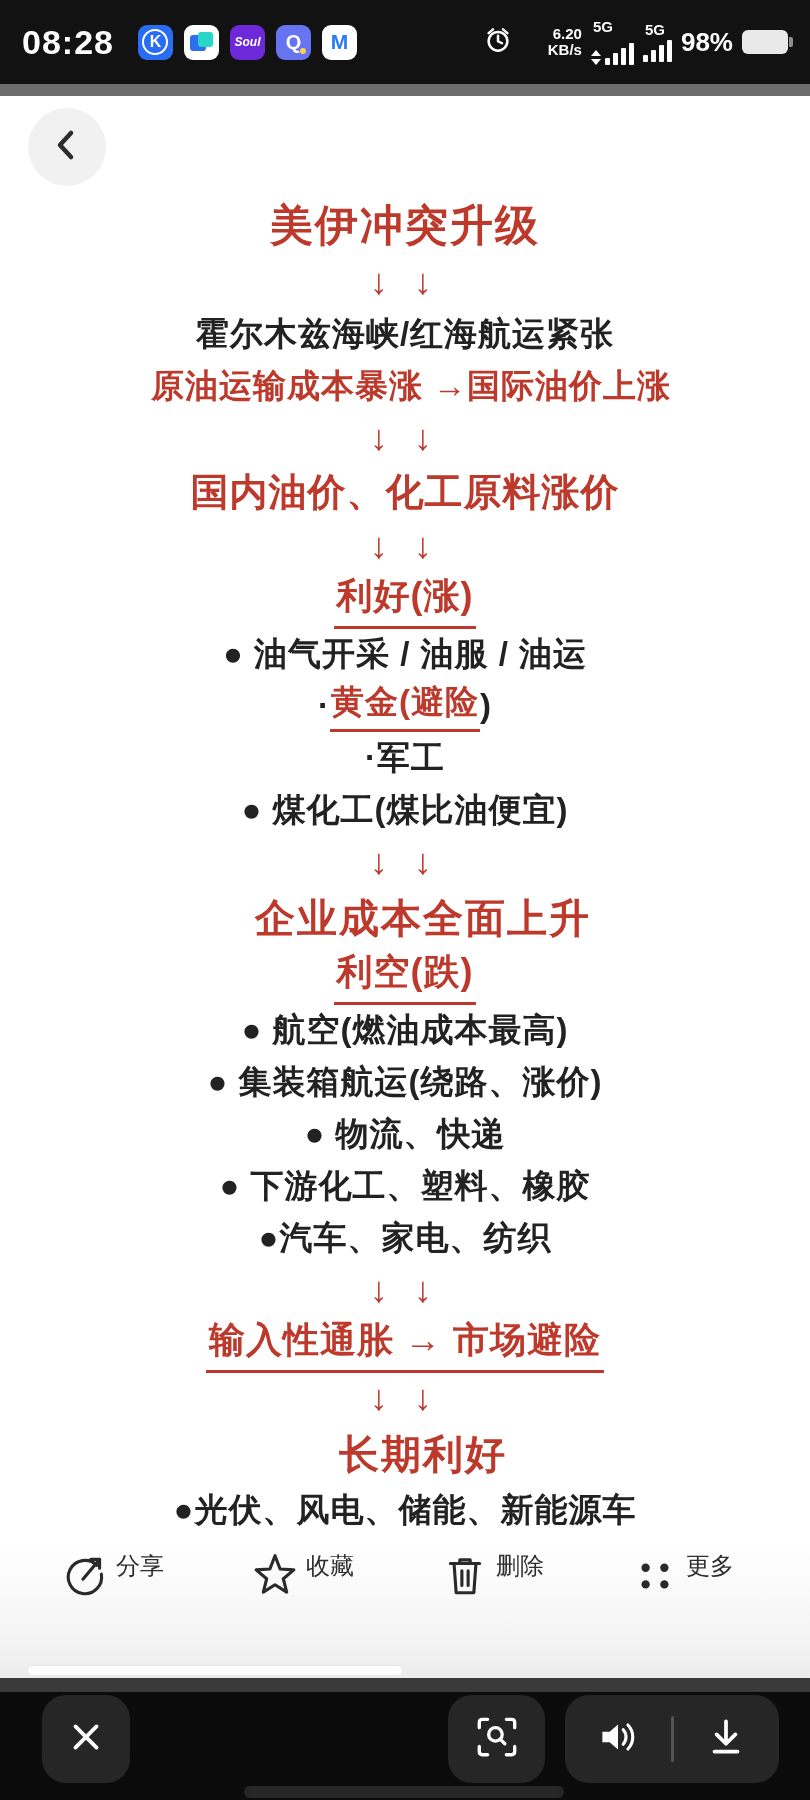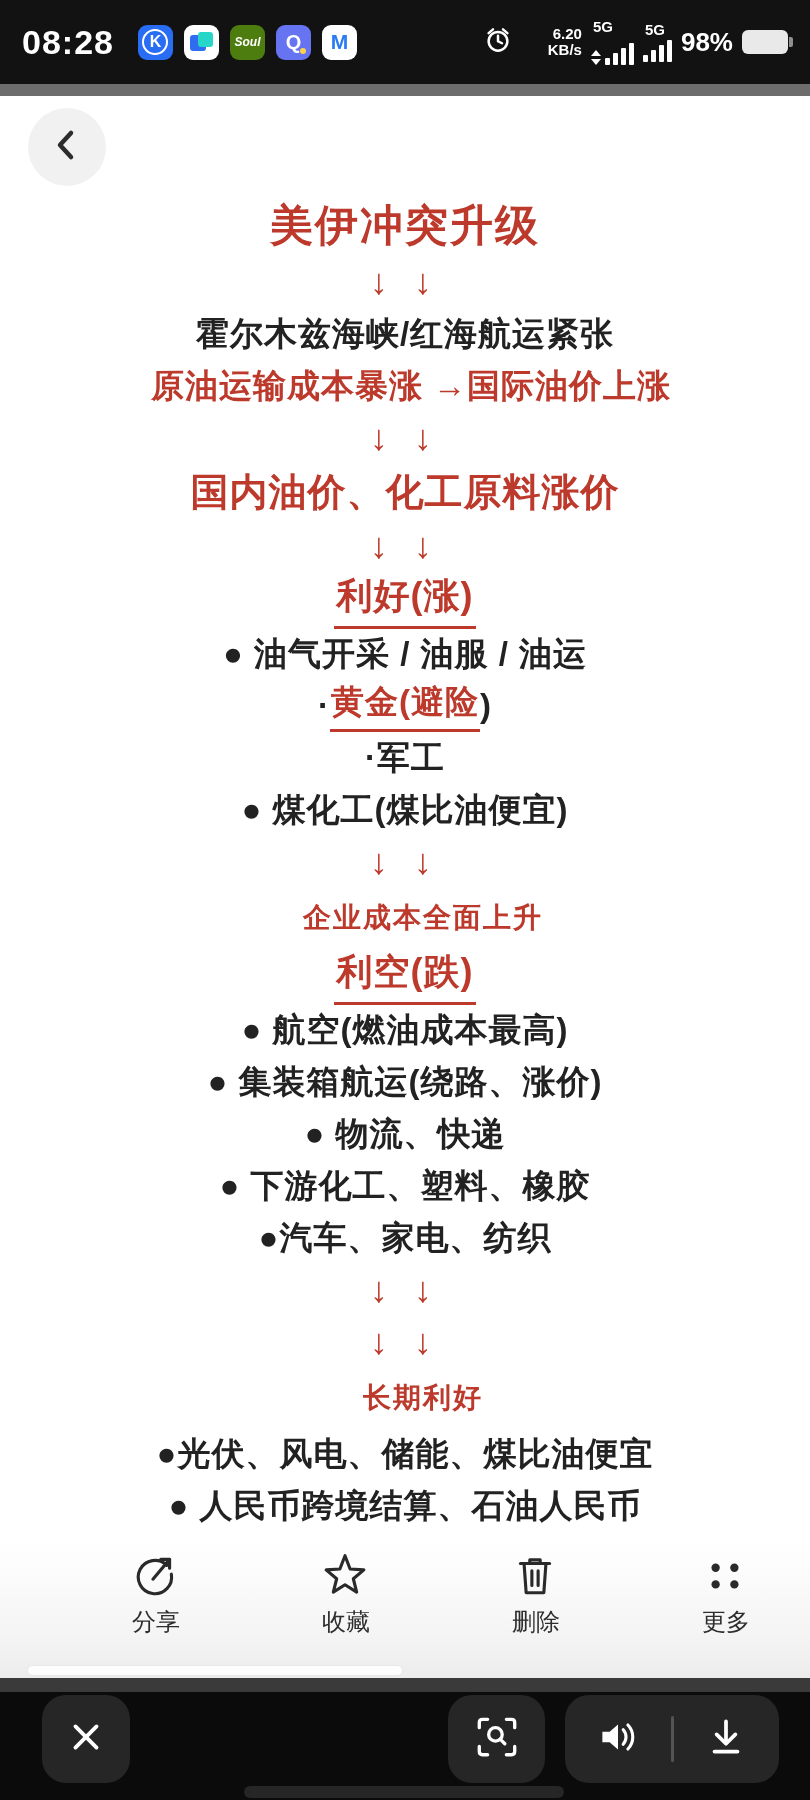--- a/index.html
+++ b/index.html
@@ -38,35 +38,35 @@
   
   .grey-strip{position:absolute;top:84px;left:0;width:810px;height:12px;background:#6d6d6d;}
 
   
   .content{position:absolute;top:96px;left:0;width:810px;height:1582px;background:#ffffff;}
   .back-btn{position:absolute;left:28px;top:12px;width:78px;height:78px;border-radius:50%;background:#f1f1f1;
     display:flex;align-items:center;justify-content:center;}
   .flow{position:absolute;top:100px;left:0;width:810px;display:flex;flex-direction:column;align-items:center;}
   .line{display:flex;align-items:center;justify-content:center;width:100%;letter-spacing:1px;}
   .f-title{height:60px;font-size:43px;font-weight:800;color:var(--red);letter-spacing:2px;text-align:center;}
-  .f-title2{height:60px;font-size:28px;font-weight:800;color:var(--red);letter-spacing:2px;padding-left:36px;}
+  .f-title2{height:60px;font-size:40px;font-weight:800;color:var(--red);letter-spacing:2px;padding-left:36px;}
   .f-arrows{height:52px;font-size:36px;font-weight:700;color:var(--red);letter-spacing:8px;}
   .f-black{height:52px;font-size:33px;font-weight:600;color:#222;}
   .f-red{height:52px;font-size:33px;font-weight:600;color:var(--red);padding-left:12px;}
   .f-red-bold{height:56px;font-size:38px;font-weight:800;color:var(--red);}
   .f-underline{height:56px;font-size:36px;font-weight:700;color:var(--red);}
   .f-underline .u{border-bottom:3px solid var(--red);padding:0 3px 5px;}
   .f-gold{height:52px;font-size:33px;font-weight:600;color:#222;}
   .f-gold .u{color:var(--red);border-bottom:3px solid var(--red);padding:0 1px 4px;}
 
   
   .toolbar{position:absolute;left:0;bottom:0;width:810px;height:136px;
     background:linear-gradient(#ffffff, #f4f4f4 70%, #ececec);}
   .tb-row{position:absolute;top:8px;left:60px;right:60px;display:flex;justify-content:space-between;}
-  .tb-item{width:120px;display:flex;flex-direction:column;align-items:flex-end;gap:6px;}
+  .tb-item{width:120px;display:flex;flex-direction:row;align-items:flex-start;gap:6px;}
   .tb-item svg{display:block;}
   .tb-label{font-size:24px;color:#2d2d2d;font-weight:500;}
   .scrubber{position:absolute;left:28px;bottom:3px;width:374px;height:9px;background:#fdfdfd;border-radius:5px;box-shadow:0 0 2px rgba(0,0,0,.08);}
 
   
   .dark-strip{position:absolute;top:1678px;left:0;width:810px;height:14px;background:#3a3a3a;}
   .bottom-bar{position:absolute;top:1692px;left:0;width:810px;height:108px;background:#0b0b0b;}
   .bb-btn{position:absolute;top:3px;height:88px;background:#262626;border-radius:24px;
     display:flex;align-items:center;justify-content:center;}
   .bb-close{left:42px;width:88px;}
@@ -83,21 +83,21 @@
   <div class="status-bar">
     <div class="sb-time">08:28</div>
     <div class="sb-apps">
       <div class="app-ic k" style="background-color: rgb(42, 109, 245);">
           <span class="ring">K</span>
         </div>
       <div class="app-ic squares" style="background-color: rgb(255, 255, 255);">
           <span class="sq1"></span>
           <span class="sq2"></span>
         </div>
-      <div class="app-ic soul" style="background-color: #4d7c0f;">
+      <div class="app-ic soul" style="background-color: #6d28d9;">
           <span>Soul</span>
         </div>
       <div class="app-ic q" style="background-color: rgb(102, 116, 242);">
           <span>Q</span>
           <span class="dot"></span>
         </div>
       <div class="app-ic m" style="background-color: rgb(255, 255, 255);">
           <span>M</span>
         </div>
     </div>
@@ -178,23 +178,26 @@
       <div class="line f-title2">企业成本全面上升</div>
       <div class="line f-underline">
           <span class="u">利空(跌)</span>
         </div>
       <div class="line f-black">● 航空(燃油成本最高)</div>
       <div class="line f-black">● 集装箱航运(绕路、涨价)</div>
       <div class="line f-black">● 物流、快递</div>
       <div class="line f-black">● 下游化工、塑料、橡胶</div>
       <div class="line f-black">●汽车、家电、纺织</div>
       <div class="line f-arrows">↓ ↓</div>
+      <div class="line f-underline">
+          <span class="u">输入性通胀 → 市场避险</span>
+        </div>
       <div class="line f-arrows">↓ ↓</div>
       <div class="line f-title2">长期利好</div>
-      <div class="line f-black">●光伏、风电、储能、煤比油便宜</div>
+      <div class="line f-black">●光伏、风电、储能、新能源车</div>
       <div class="line f-black">● 人民币跨境结算、石油人民币</div>
     </div>
 
     <div class="toolbar">
       <div class="tb-row">
         <div class="tb-item">
           <span>
             <svg width="50" height="50" viewBox="0 0 48 48" fill="none" stroke="#2a2a2a" stroke-width="3" stroke-linecap="round" stroke-linejoin="round">
               <path d="M35.3 14.7 A16 16 0 1 0 39.7 23.2"></path>
               <path d="M22 28 L38 9"></path>

